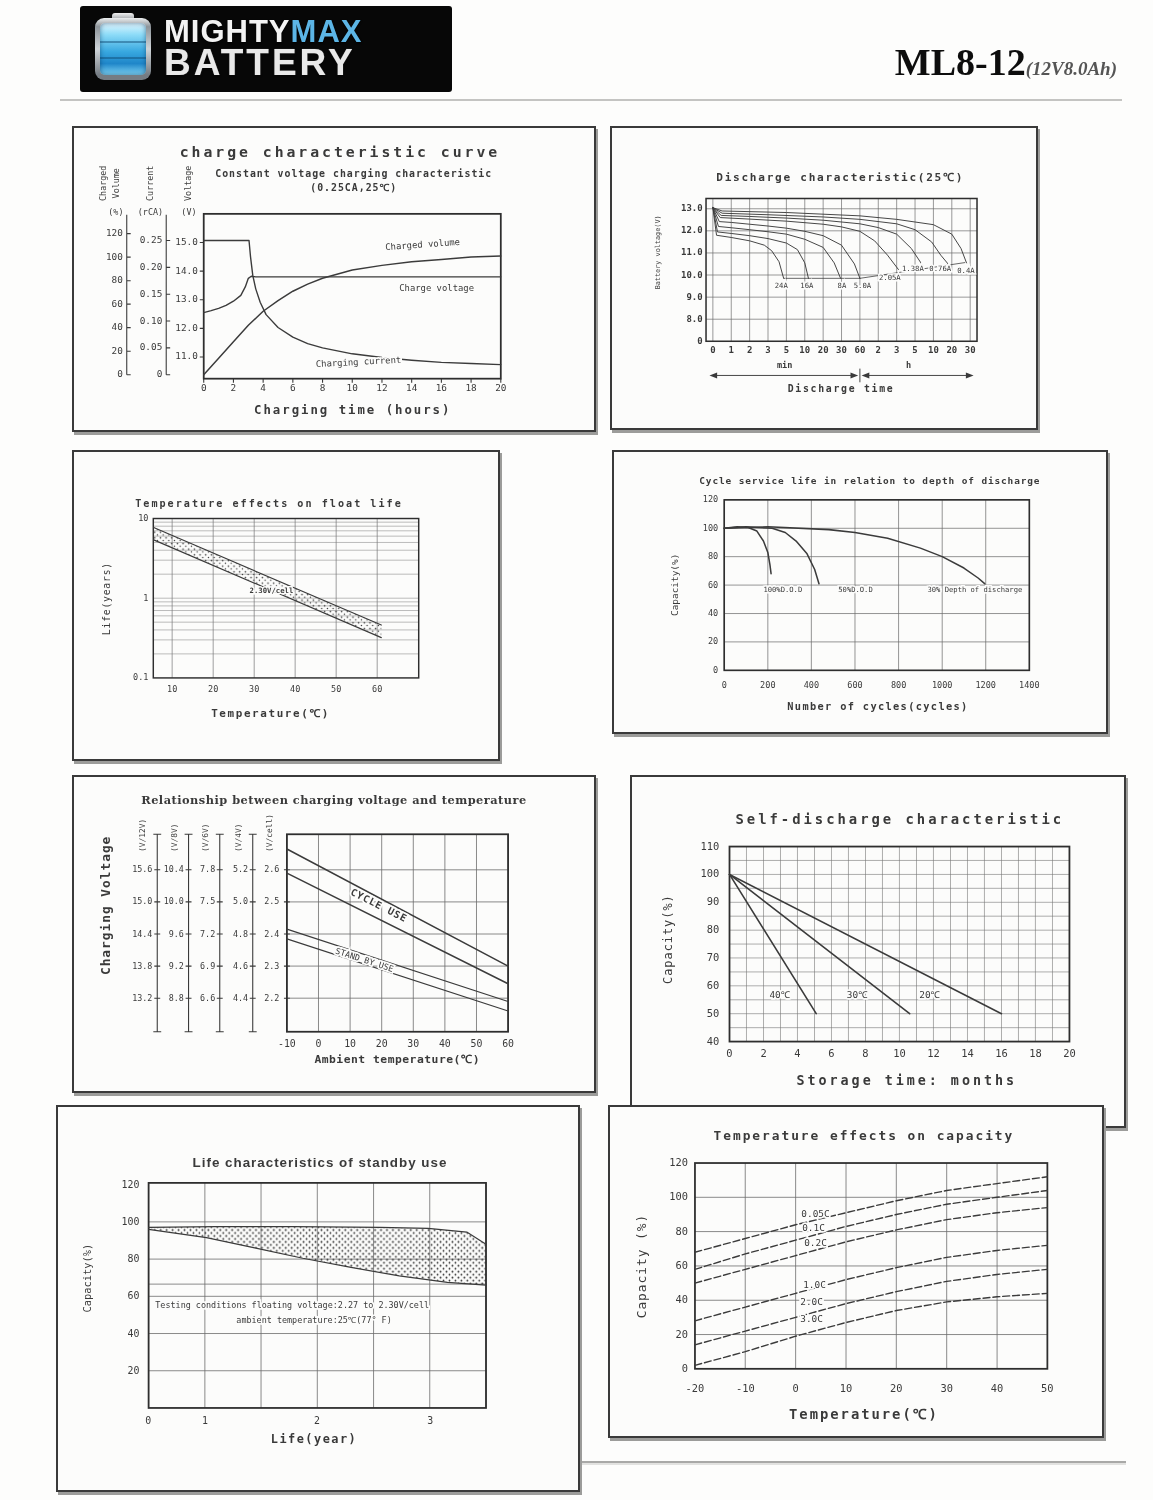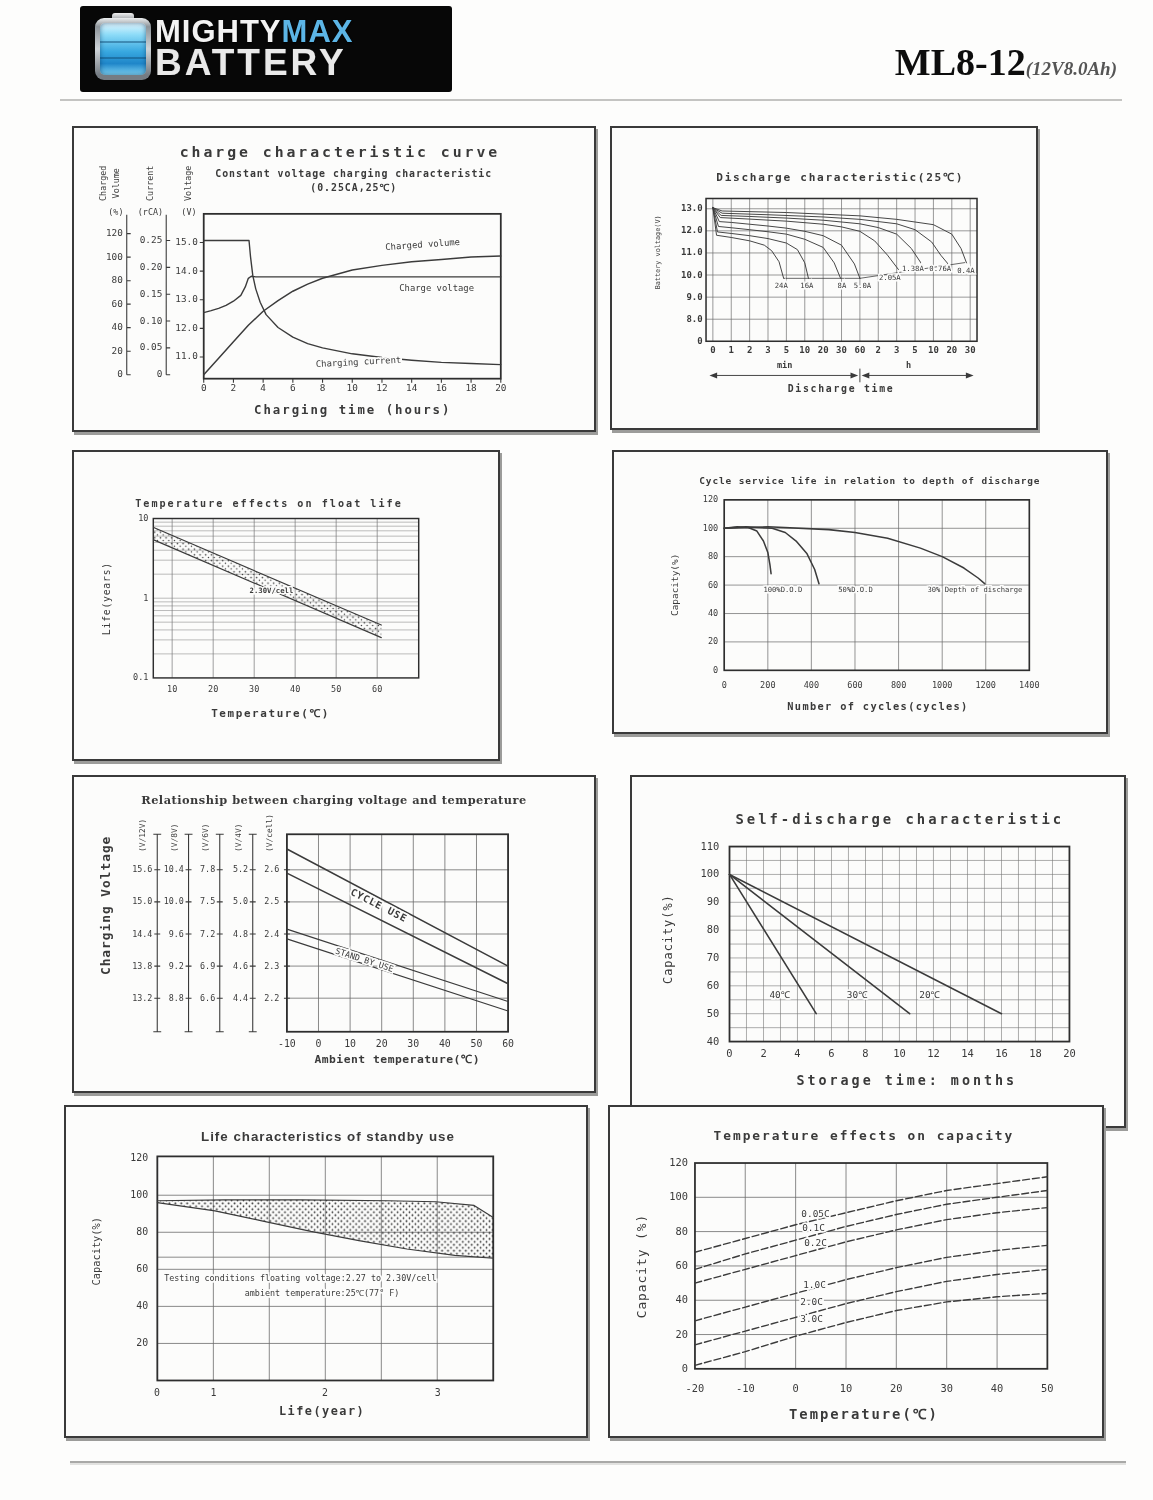--- a/index.html
+++ b/index.html
@@ -7,21 +7,21 @@
   
   .logo{position:absolute;left:80px;top:6px;width:372px;height:86px;background:#070707;border-radius:3px;display:flex;align-items:center}
   .batt{width:56px;height:62px;margin-left:15px;position:relative}
   .batt-cap{position:absolute;top:-5px;left:17px;width:22px;height:8px;background:linear-gradient(#f0f0f0,#8e9499);border-radius:3px 3px 0 0}
   .batt-body{position:absolute;inset:0;border-radius:9px;background:linear-gradient(180deg,#eceeef,#8d949a 14%,#cfd4d8 50%,#757c83 92%);padding:5px;box-sizing:border-box}
   .batt-inner{width:100%;height:100%;border-radius:5px;background:
      linear-gradient(rgba(12,70,110,.45),rgba(12,70,110,.45)) 0 36%/100% 2px no-repeat,
      linear-gradient(rgba(12,70,110,.45),rgba(12,70,110,.45)) 0 68%/100% 2px no-repeat,
      linear-gradient(180deg,#e2f6fe 0%,#8edcf8 22%,#38a8e0 55%,#1f86c9 78%,#7fd4f4 100%);
      box-shadow:inset 0 0 5px rgba(0,40,80,.55)}
-  .logo-text{margin-left:4px;font-weight:bold;line-height:.9}
+  .logo-text{margin-left:13px;font-weight:bold;line-height:.9}
   .l1{font-size:31px;letter-spacing:1px;color:#f3f3f3;text-shadow:0 1px 2px #000}
   .l1 .blue{color:#5cb5e6}
   .l2{font-size:37px;letter-spacing:3px;color:#e9e9e9;text-shadow:0 1px 2px #000,0 0 1px #777}
   .model{position:absolute;right:36px;top:40px;font-family:"Liberation Serif",serif;white-space:nowrap}
   .model-name{font-size:38px;font-weight:bold;color:#0d0d0d}
   .model-spec{font-size:19px;font-style:italic;font-weight:bold;color:#555}
   .hr1{position:absolute;left:60px;top:99px;width:1062px;height:2px;background:#c4c4c2}
   .hr2{position:absolute;left:70px;top:1461px;width:1056px;height:2px;background:#a9a9a7;box-shadow:0 2px 0 #e2e2e0}
   
   .panel{position:absolute;background:#fcfcfb;border:2px solid #3a3a3a;box-shadow:2px 3px 0 #9c9c9a;box-sizing:border-box}
@@ -378,21 +378,21 @@
           <text x="338.2" y="264">14</text>
           <text x="372.5" y="264">16</text>
           <text x="406.7" y="264">18</text>
           <text x="441.0" y="264">20</text>
         </g>
       <text class="mid" transform="rotate(-90 40 145)" x="40" y="145" style="font-size:12px;letter-spacing:1px">Capacity(%)</text>
       <text class="mid b" x="277" y="292" style="font-size:13.5px;letter-spacing:3px">Storage time: months</text>
     </svg>
   </div>
 
-  <div class="panel" style="left:64px;top:1105px;width:524px;height:333px">
+  <div class="panel" style="left:56px;top:1105px;width:524px;height:387px">
     <svg viewBox="0 0 524 333">
       <defs>
         <pattern id="dots7" width="6" height="6" patternUnits="userSpaceOnUse">
           <circle cx="1.5" cy="1.5" r="1" fill="#2f2f2f"></circle>
           <circle cx="4.5" cy="4.5" r=".9" fill="#2f2f2f"></circle>
         </pattern>
       </defs>
       <text class="mid b" x="264" y="34" style="font-family:'Liberation Sans',sans-serif;font-size:13.5px;letter-spacing:1px">Life characteristics of standby use</text>
       <path class="grid" d="M91.3 50V276.8M148.0 50V276.8M204.6 50V276.8M261.3 50V276.8M318.0 50V276.8M374.6 50V276.8M431.3 50V276.8"></path>
       <path class="grid" d="M91.3 89.3H431.3M91.3 126.8H431.3M91.3 164.3H431.3M91.3 201.8H431.3M91.3 239.3H431.3"></path>

